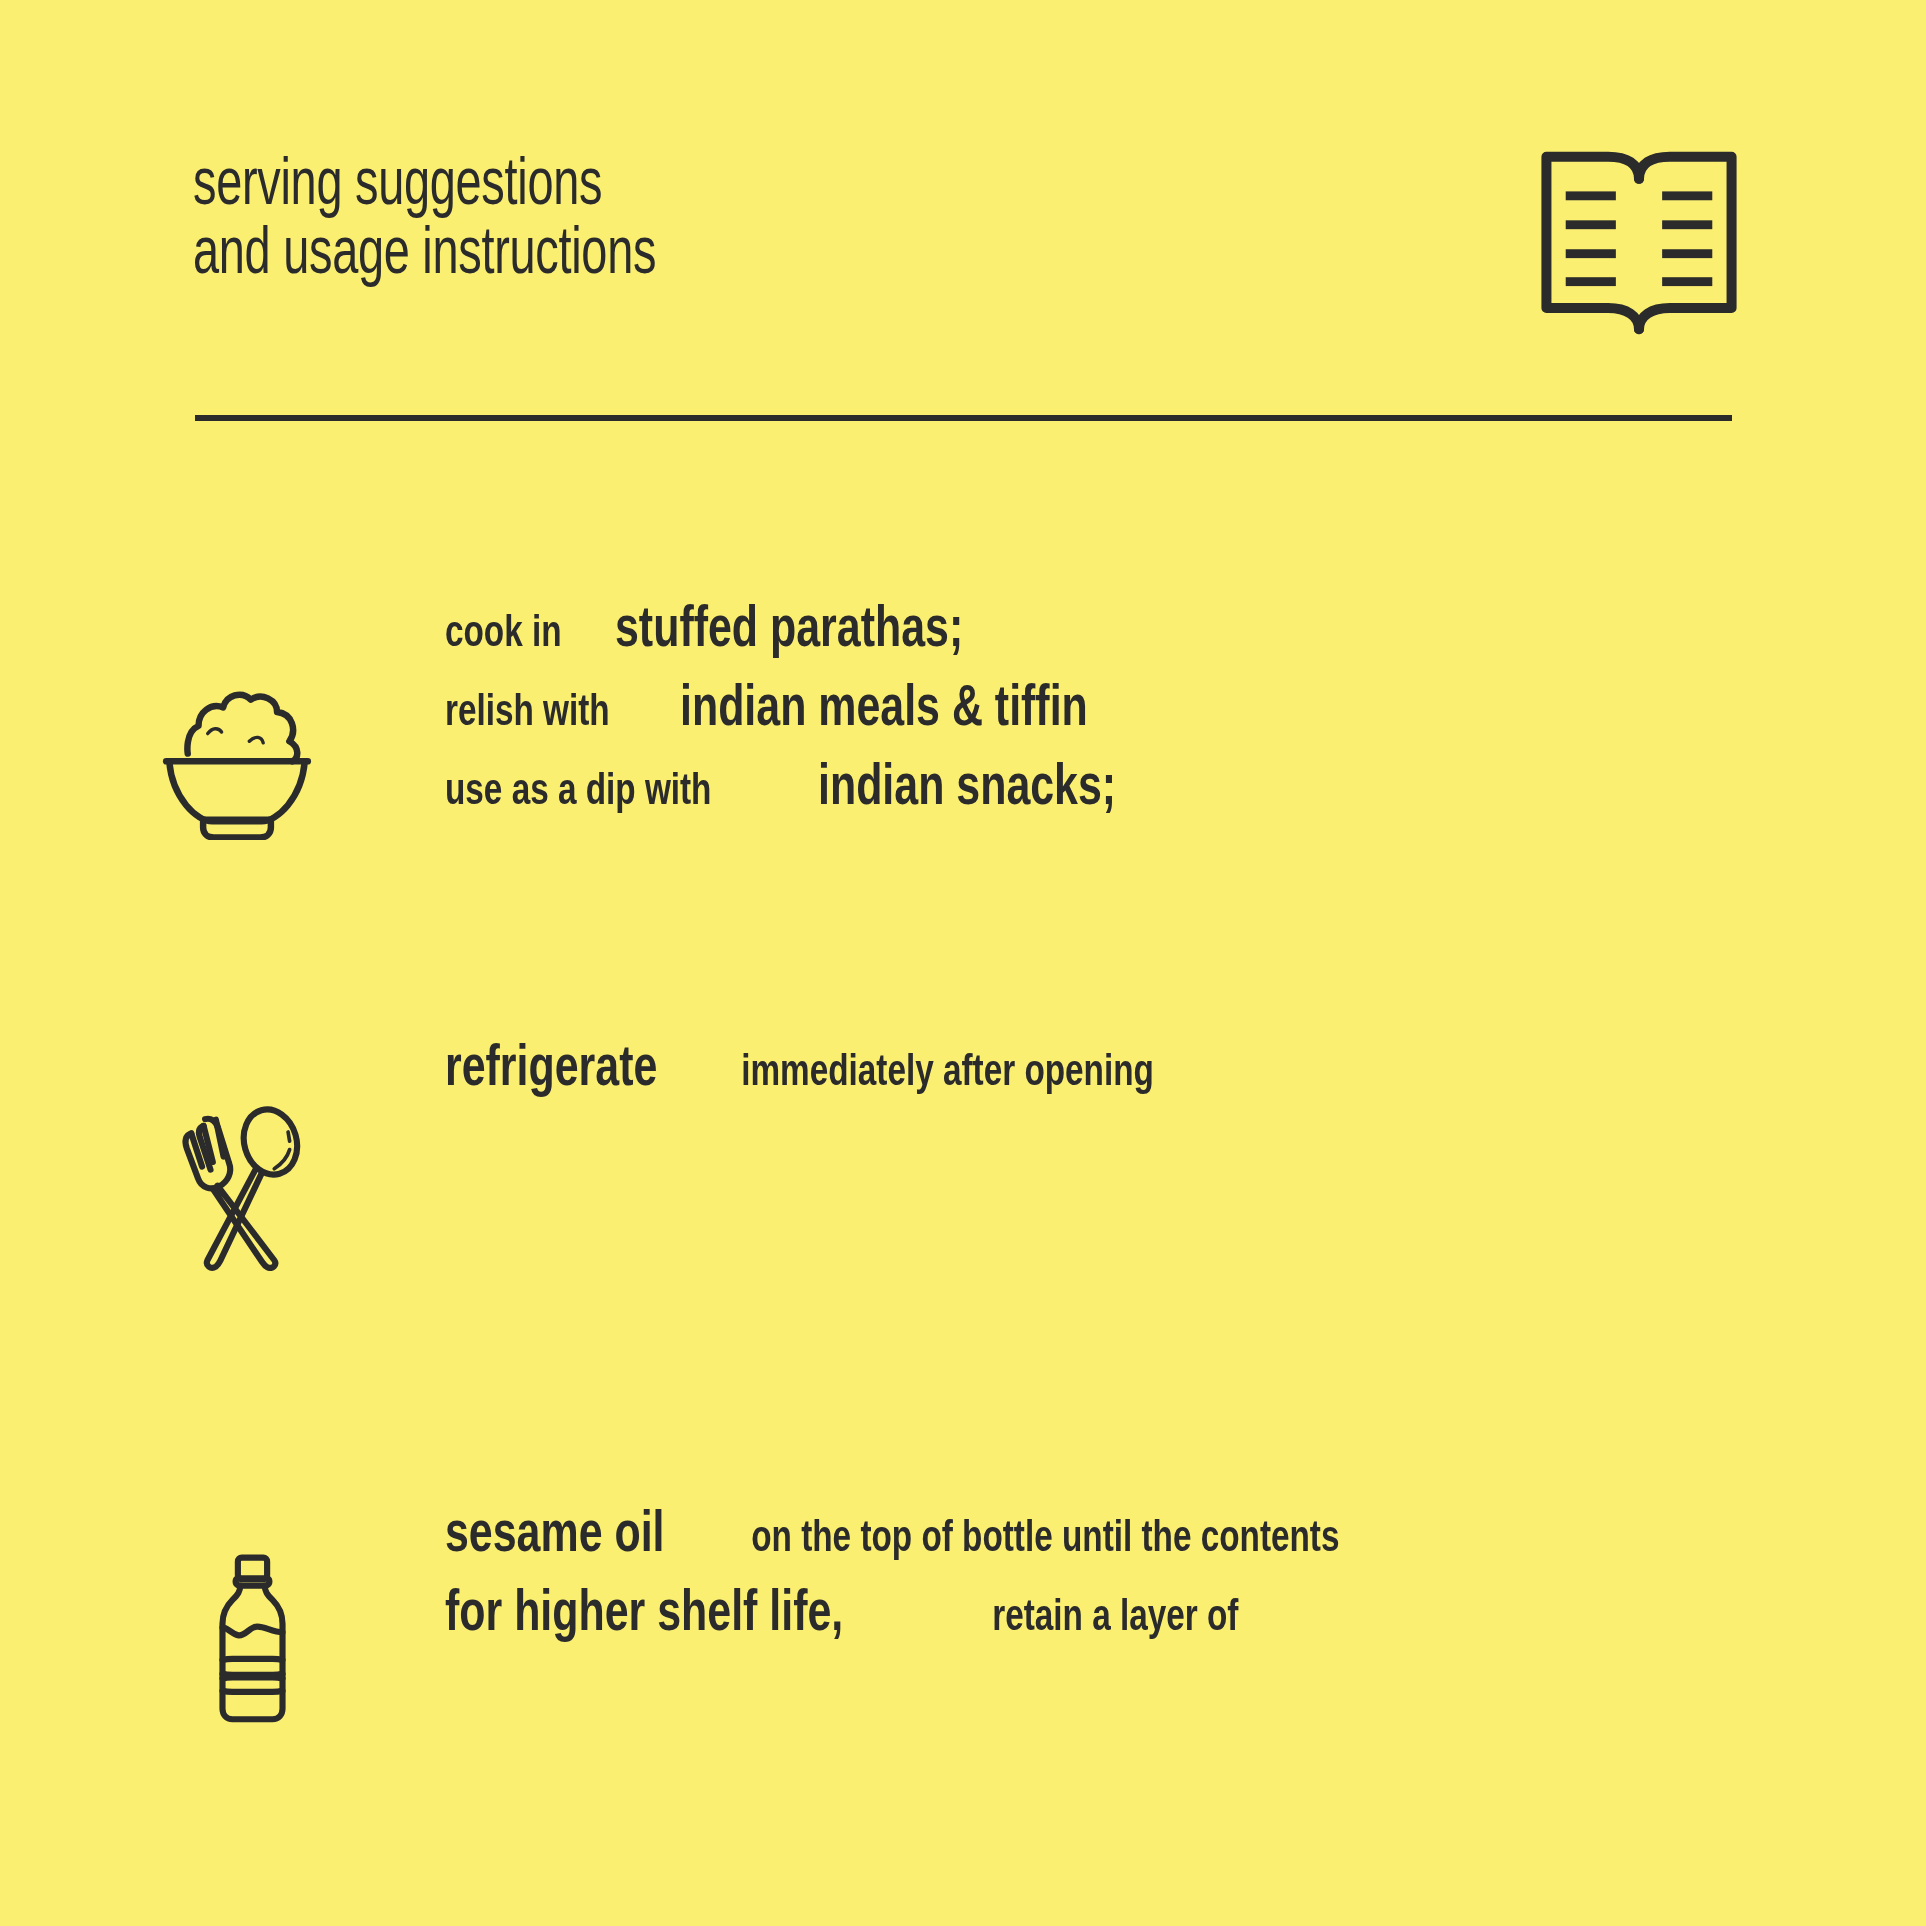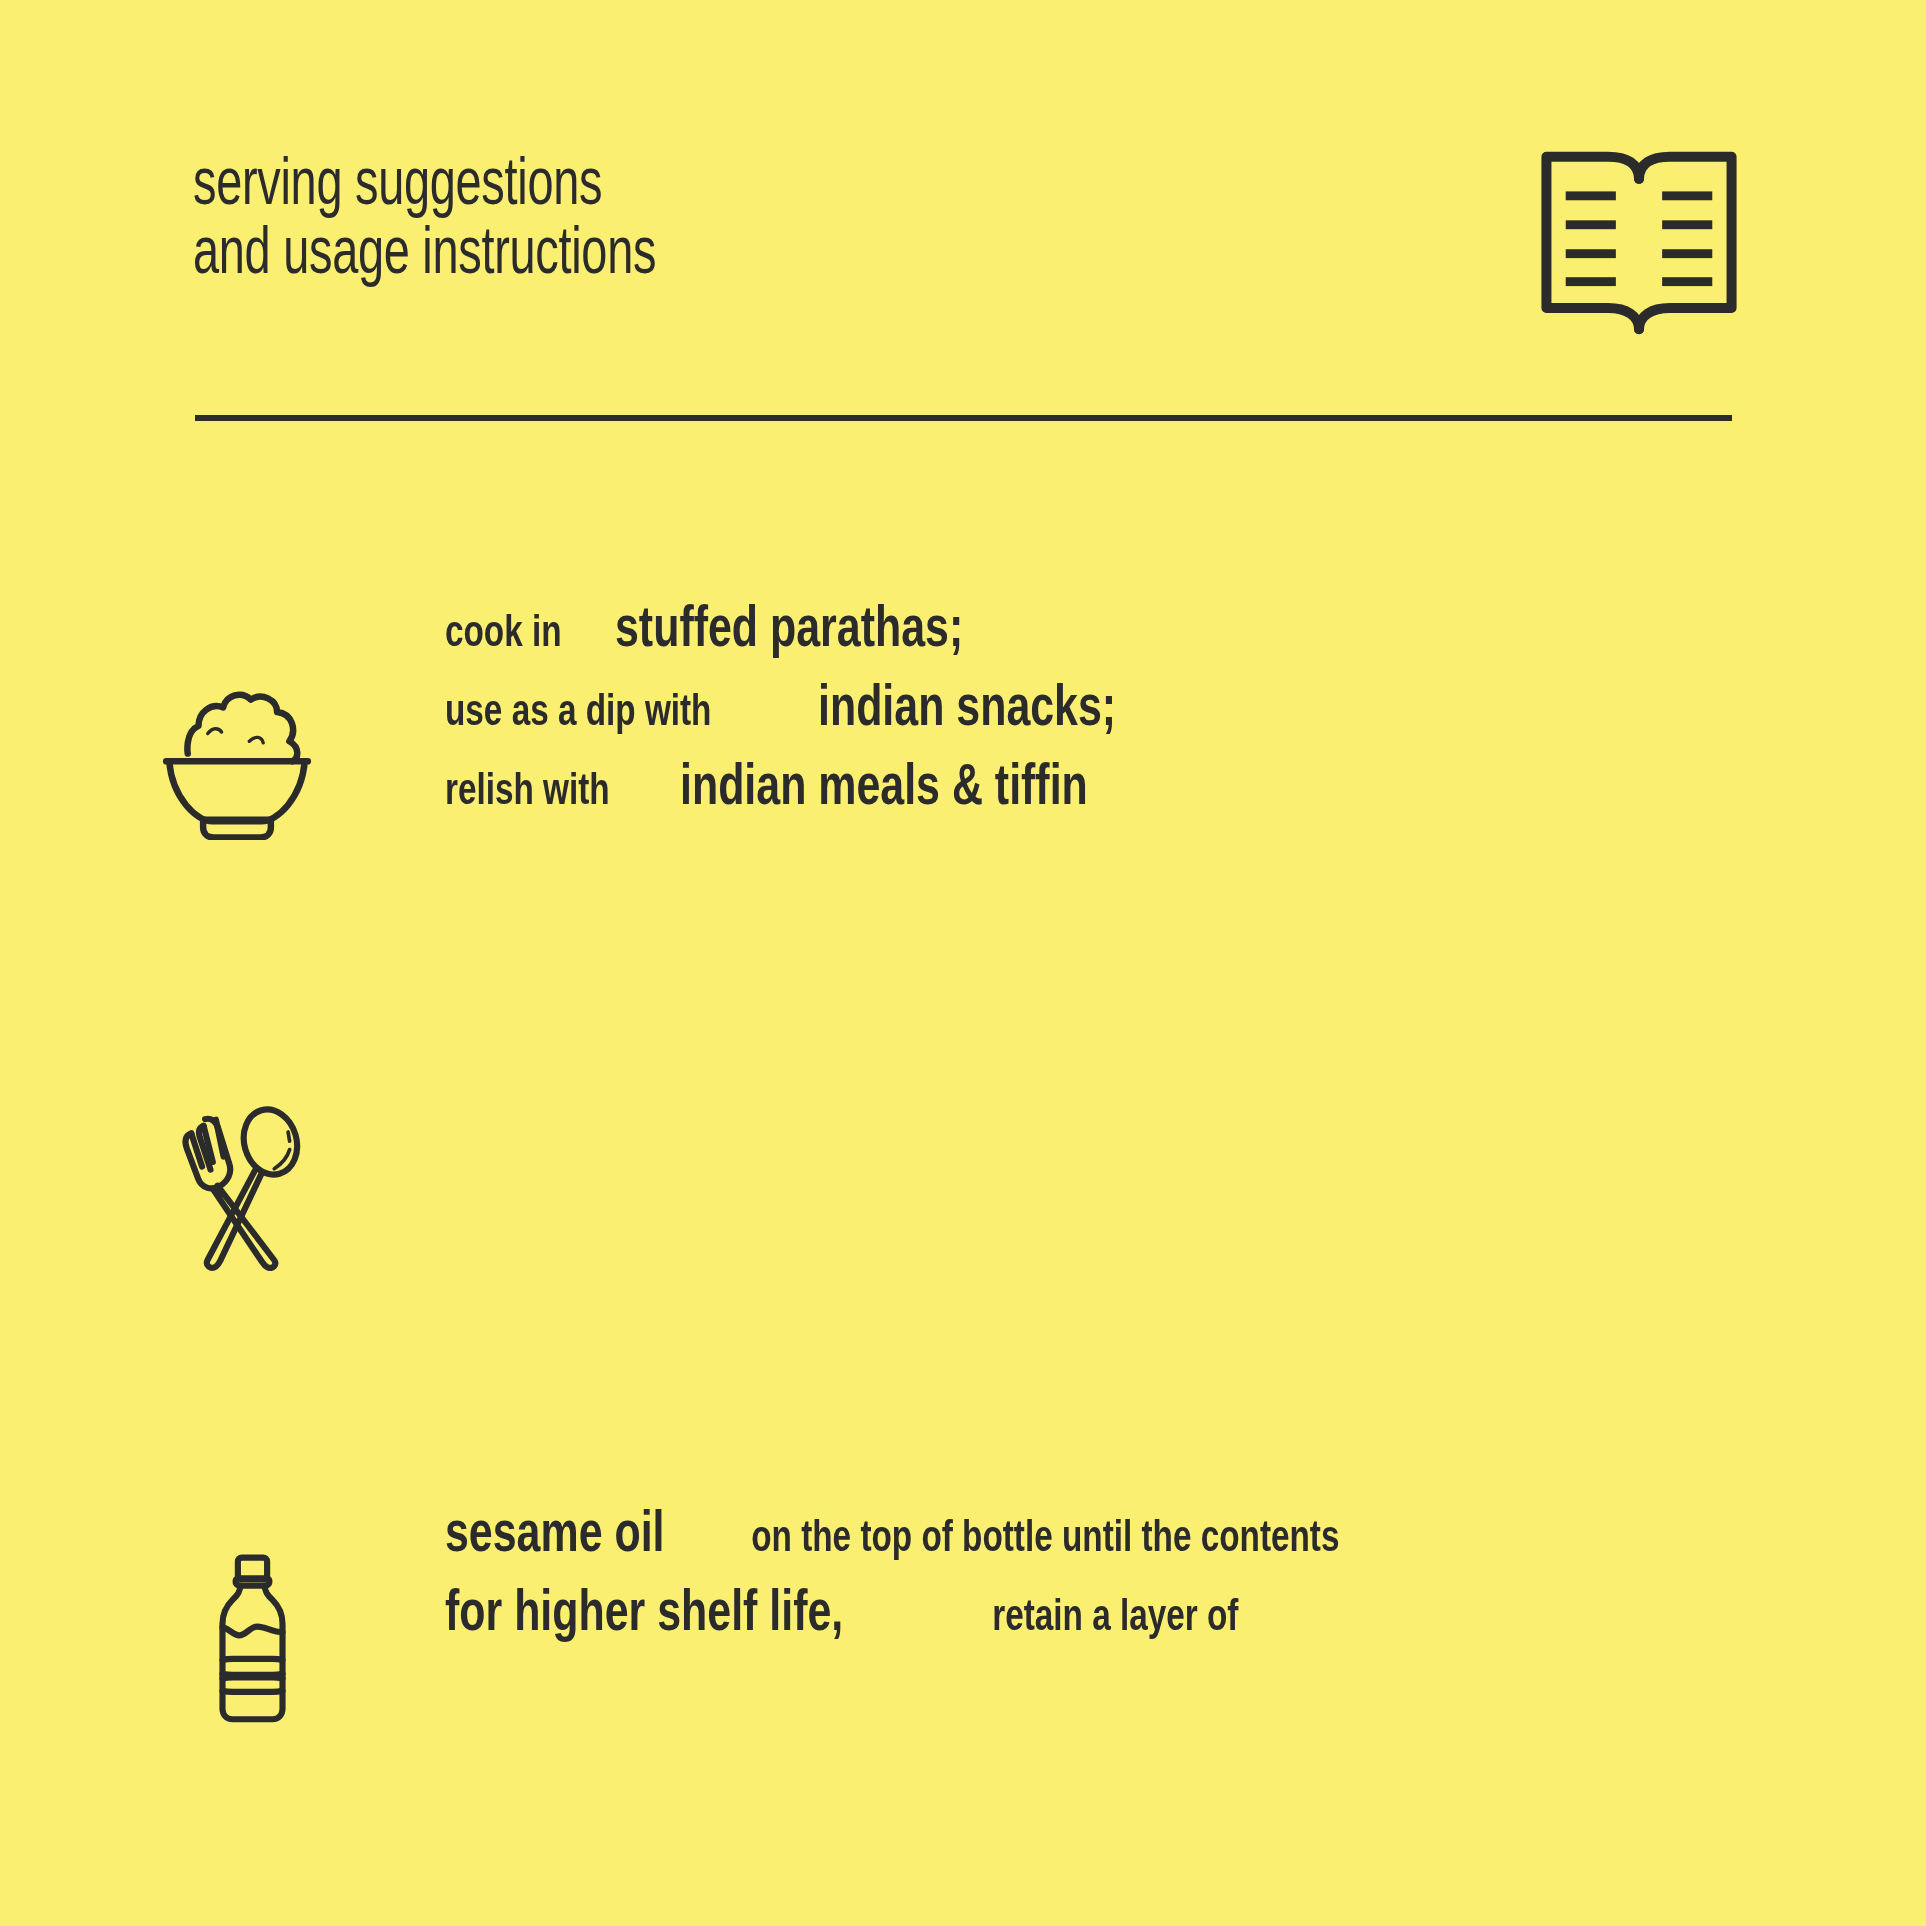--- a/index.html
+++ b/index.html
@@ -180,26 +180,26 @@
         </g>
       </svg>
     </div>
 
     <div class="block-text">
       <div class="tline">
         <span class="sm">cook in </span>
         <span class="bg">stuffed parathas;</span>
       </div>
       <div class="tline">
+        <span class="sm">relish with </span>
+        <span class="bg">indian meals &amp; tiffin</span>
+      </div>
+      <div class="tline">
         <span class="sm">use as a dip with </span>
         <span class="bg">indian snacks;</span>
-      </div>
-      <div class="tline">
-        <span class="sm">relish with </span>
-        <span class="bg">indian meals &amp; tiffin</span>
       </div>
     </div>
   </div>
 
   <div class="block" id="block-2">
 
     <div class="block-icon" style="left:169px; top:77px;">
       <svg width="146" height="169" viewBox="0 0 95 110">
         <g fill="none" stroke="#2B2B2B" stroke-width="4.0" stroke-linecap="round" stroke-linejoin="round">
 
@@ -219,20 +219,24 @@
           <path d="M77.5 19.5 L78.5 25.5" stroke-width="2.4"></path>
           <path d="M78.5 31 C77 36 73 40.5 68.5 43.5" stroke-width="2.4"></path>
 
           <path d="M56.5 43.5 L25 103 C23.5 106.2 27 109.3 30.5 107.2
                    C31.9 106.3 32.6 104.9 33.4 103.3 L60.5 46"></path>
         </g>
       </svg>
     </div>
 
     <div class="block-text">
+      <div class="tline">
+        <span class="bg">refrigerate</span>
+        <span class="sm"> immediately after opening</span>
+      </div>
     </div>
   </div>
 
   <div class="block" id="block-3">
 
     <div class="block-icon" style="left:210px; top:62px;">
       <svg width="85" height="177" viewBox="0 0 55 115">
         <g fill="none" stroke="#2B2B2B" stroke-width="4.0" stroke-linecap="round" stroke-linejoin="round">
 
           <rect x="18" y="3" width="19" height="14" rx="2.5"></rect>

